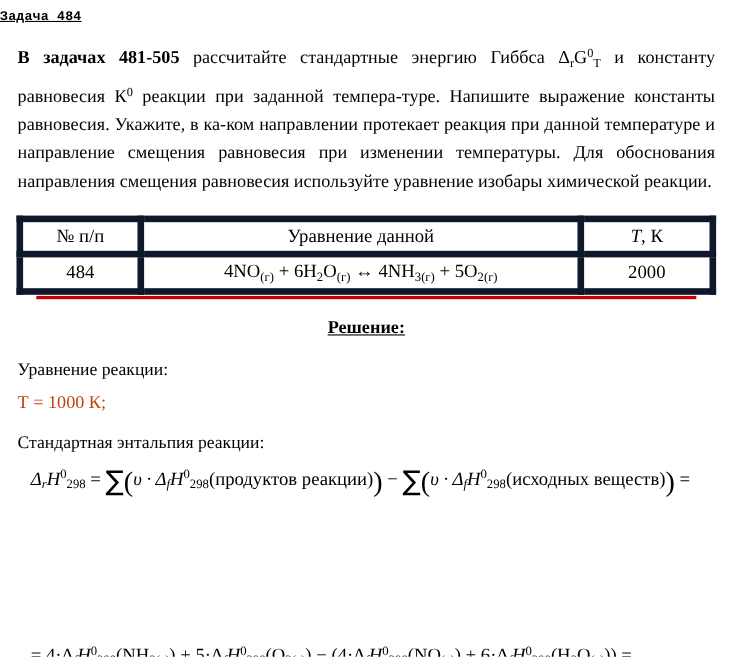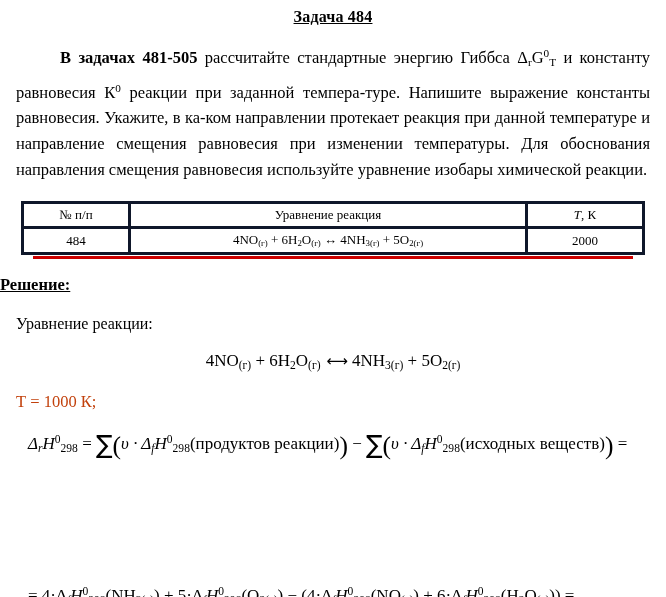--- a/index.html
+++ b/index.html
@@ -16,63 +16,64 @@
     position: relative;
   }
   .page {
     position: relative;
     width: 666px;
     height: 597px;
     padding: 0;
     box-sizing: border-box;
   }
   .doc-title {
-    text-align: center;
     font-weight: bold;
-    font-size: 16px;
+    font-size: 12px;
     text-decoration: underline;
     margin: 8px 0 14px 0;
     letter-spacing: 0.2px;
+    font-family: Liberation Mono, monospace;
   }
   .para {
     text-align: justify;
     font-size: 16.5px;
     line-height: 26px;
     margin: 0 16px 0 16px;
   }
-  .para b { font-weight: bold; margin-left: 44px; }
+  .para b { font-weight: bold; }
   sub { font-size: 0.68em; vertical-align: -0.28em; }
   sup { font-size: 0.68em; vertical-align: 0.5em; }
 
   table.task-table {
     border-collapse: collapse;
     margin: 18px auto 0 auto;
     width: 600px;
     table-layout: fixed;
   }
   table.task-table th, table.task-table td {
-    border: 3px solid #0f172a;
+    border: 6px solid #0f172a;
     text-align: center;
-    font-size: 13px;
+    font-size: 17px;
     padding: 3px 2px;
   }
   table.task-table th { font-weight: normal; }
   .col-no { width: 100px; }
   .col-eq { width: 390px; }
   .col-t  { width: 110px; }
   .cell-big { font-size: 17px; }
 
   .redline {
     width: 600px;
     height: 3px;
     background: #cc0000;
     margin: 1px auto 0 auto;
   }
 
   .solution-title {
+    text-align: center;
     font-weight: bold;
     font-size: 16.5px;
     text-decoration: underline;
     margin: 16px 0 20px 0;
   }
   .lead {
     font-size: 16px;
     margin: 0 0 10px 16px;
   }
   .eq-center {
@@ -112,42 +113,40 @@
   <div class="doc-title">Задача 484</div>
 
   <div class="para">
     <b>В задачах 481-505</b><span> рассчитайте стандартные энергию Гиббса Δ</span><sub>r</sub><span>G</span><sup>0</sup><sub>T</sub><span> и константу равновесия К</span><sup>0</sup><span> реакции при заданной темпера-туре. Напишите выражение константы равновесия. Укажите, в ка-ком направлении протекает реакция при данной температуре и направление смещения равновесия при изменении температуры. Для обоснования направления смещения равновесия используйте уравнение изобары химической реакции.</span>
   </div>
 
   <table class="task-table">
     <tbody>
         <tr>
       <th class="col-no">№ п/п</th>
-      <th class="col-eq">Уравнение реакция</th>
+      <th class="col-eq">Уравнение данной</th>
       <th class="col-t"><span class="mi">T</span><span>, К</span></th>
     </tr>
     <tr>
       <td class="cell-big">484</td>
       <td class="cell-big"><span>4NO</span><sub>(г)</sub><span> + </span><span>6H</span><sub>2</sub><span>O</span><sub>(г)</sub><span> ↔ </span><span>4NH</span><sub>3(г)</sub><span> + </span><span>5O</span><sub>2(г)</sub></td>
       <td class="cell-big">2000</td>
     </tr>
   </tbody>
     </table>
   <div class="redline"></div>
 
   <div class="solution-title">Решение:</div>
 
   <div class="lead">Уравнение реакции:</div>
 
-  <div class="eq-center">
-    <span>4NO</span><sub>(г)</sub><span> + </span><span>6H</span><sub>2</sub><span>O</span><sub>(г)</sub><span class="arrow">⟷</span><span>4NH</span><sub>3(г)</sub><span> + </span><span>5O</span><sub>2(г)</sub>
-  </div>
 
   <div class="red-text">Т = 1000 К;</div>
 
+  <div class="lead">Стандартная энтальпия реакции:</div>
 
   <div class="mathline">
     <span class="mi">Δ</span><sub class="mi">r</sub><span class="mi">H</span><sup>0</sup><sub>298</sub><span> = </span><span class="sum">∑</span><span class="big-paren">(</span><span class="mi">υ · Δ</span><sub class="mi">f</sub><span class="mi">H</span><sup>0</sup><sub>298</sub><span>(продуктов реакции)</span><span class="big-paren">)</span><span> − </span><span class="sum">∑</span><span class="big-paren">(</span><span class="mi">υ · Δ</span><sub class="mi">f</sub><span class="mi">H</span><sup>0</sup><sub>298</sub><span>(исходных веществ)</span><span class="big-paren">)</span><span> =</span>
   </div>
 
   <div class="clipped">
     <div class="mathline" style="margin-top:0">
       <span>= 4·Δ</span><sub class="mi">f</sub><span class="mi">H</span><sup>0</sup><sub>298</sub><span>(NH</span><sub>3(г)</sub><span>) + 5·Δ</span><sub class="mi">f</sub><span class="mi">H</span><sup>0</sup><sub>298</sub><span>(O</span><sub>2(г)</sub><span>) − (4·Δ</span><sub class="mi">f</sub><span class="mi">H</span><sup>0</sup><sub>298</sub><span>(NO</span><sub>(г)</sub><span>) + 6·Δ</span><sub class="mi">f</sub><span class="mi">H</span><sup>0</sup><sub>298</sub><span>(H</span><sub>2</sub><span>O</span><sub>(г)</sub><span>)) =</span>
     </div>
   </div>

